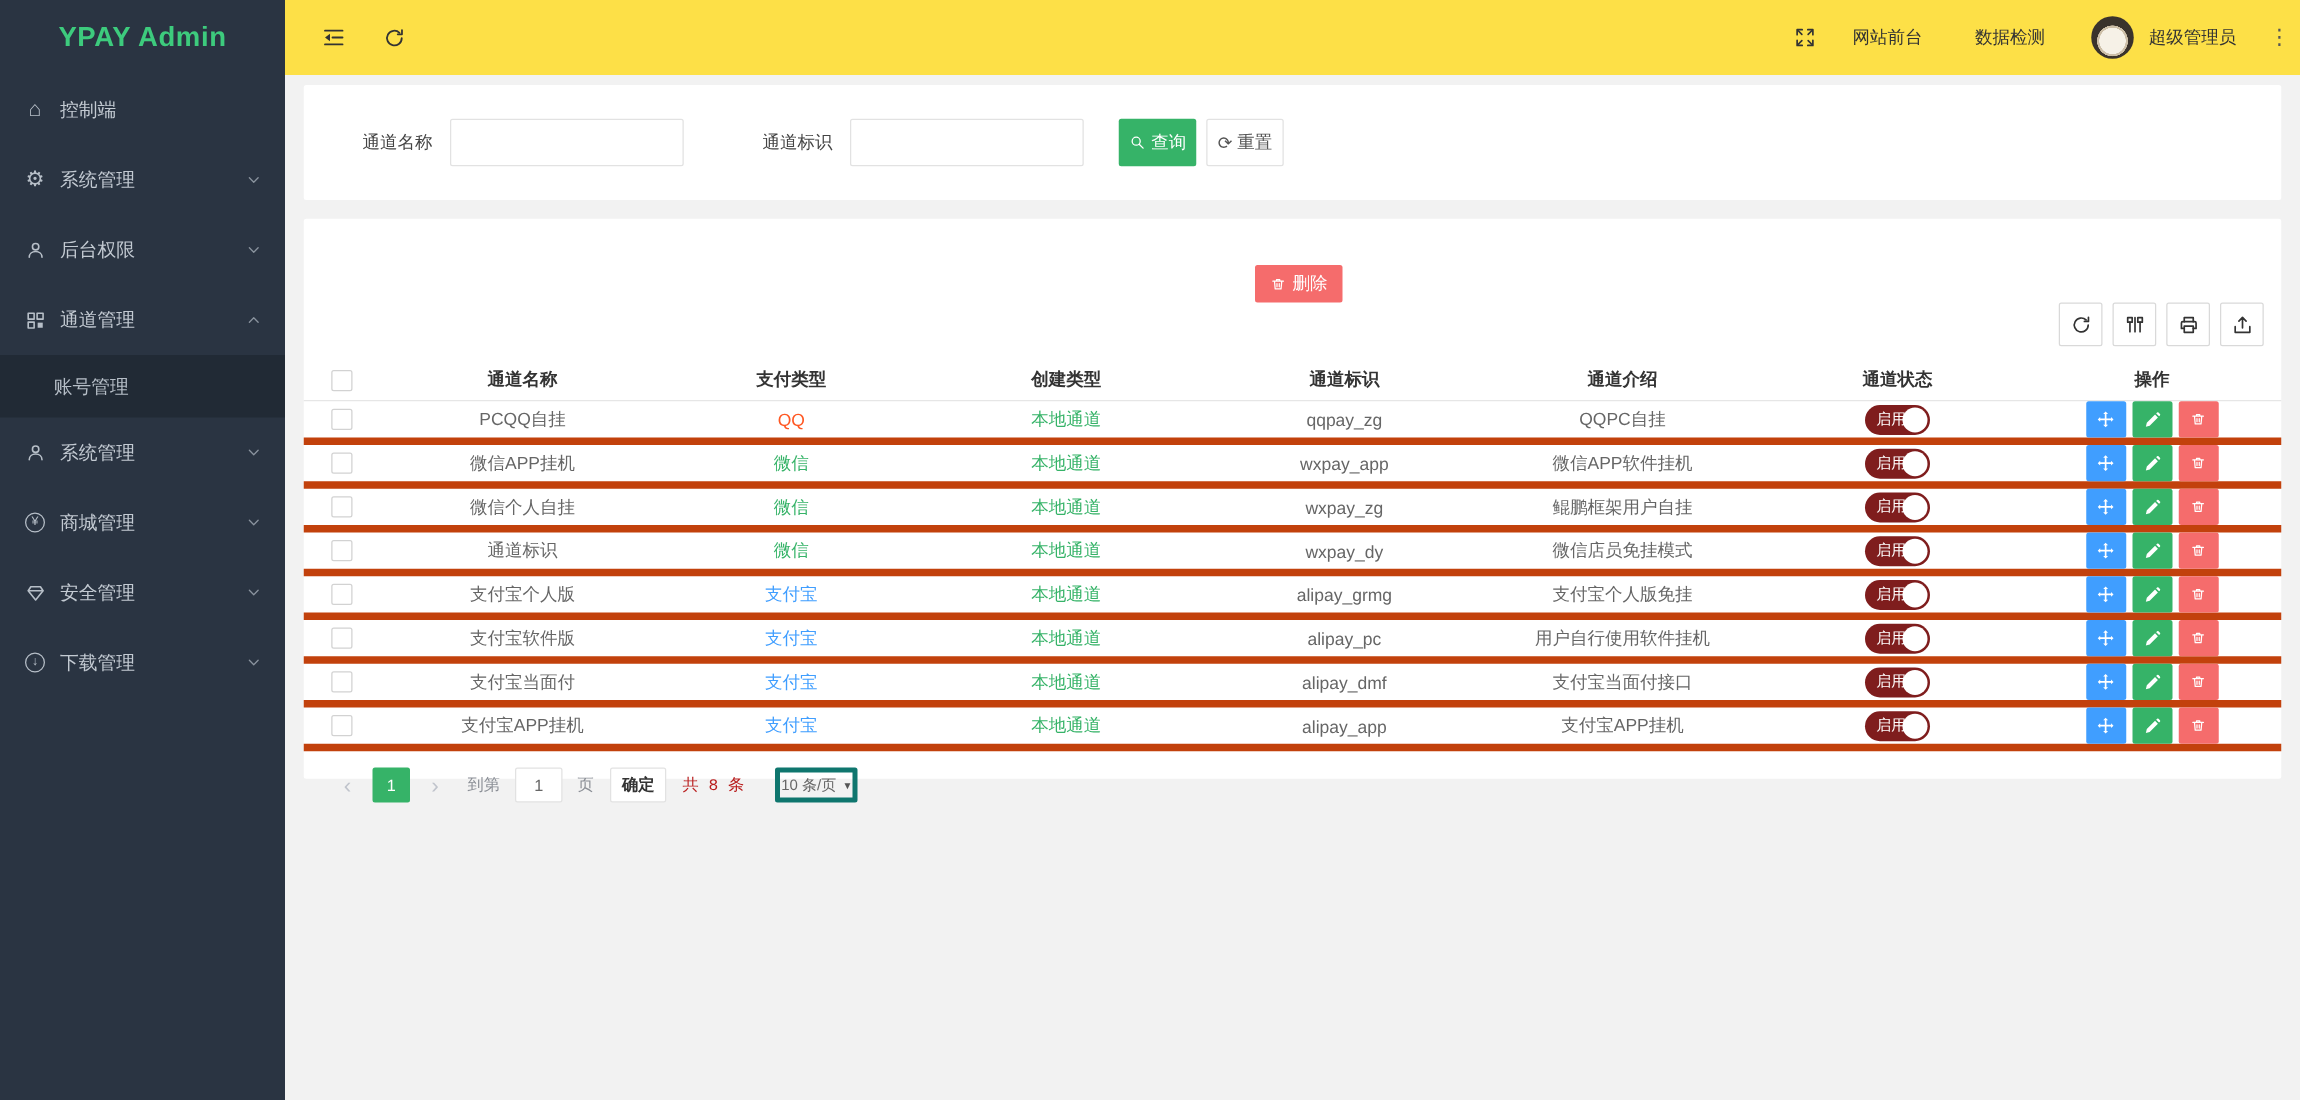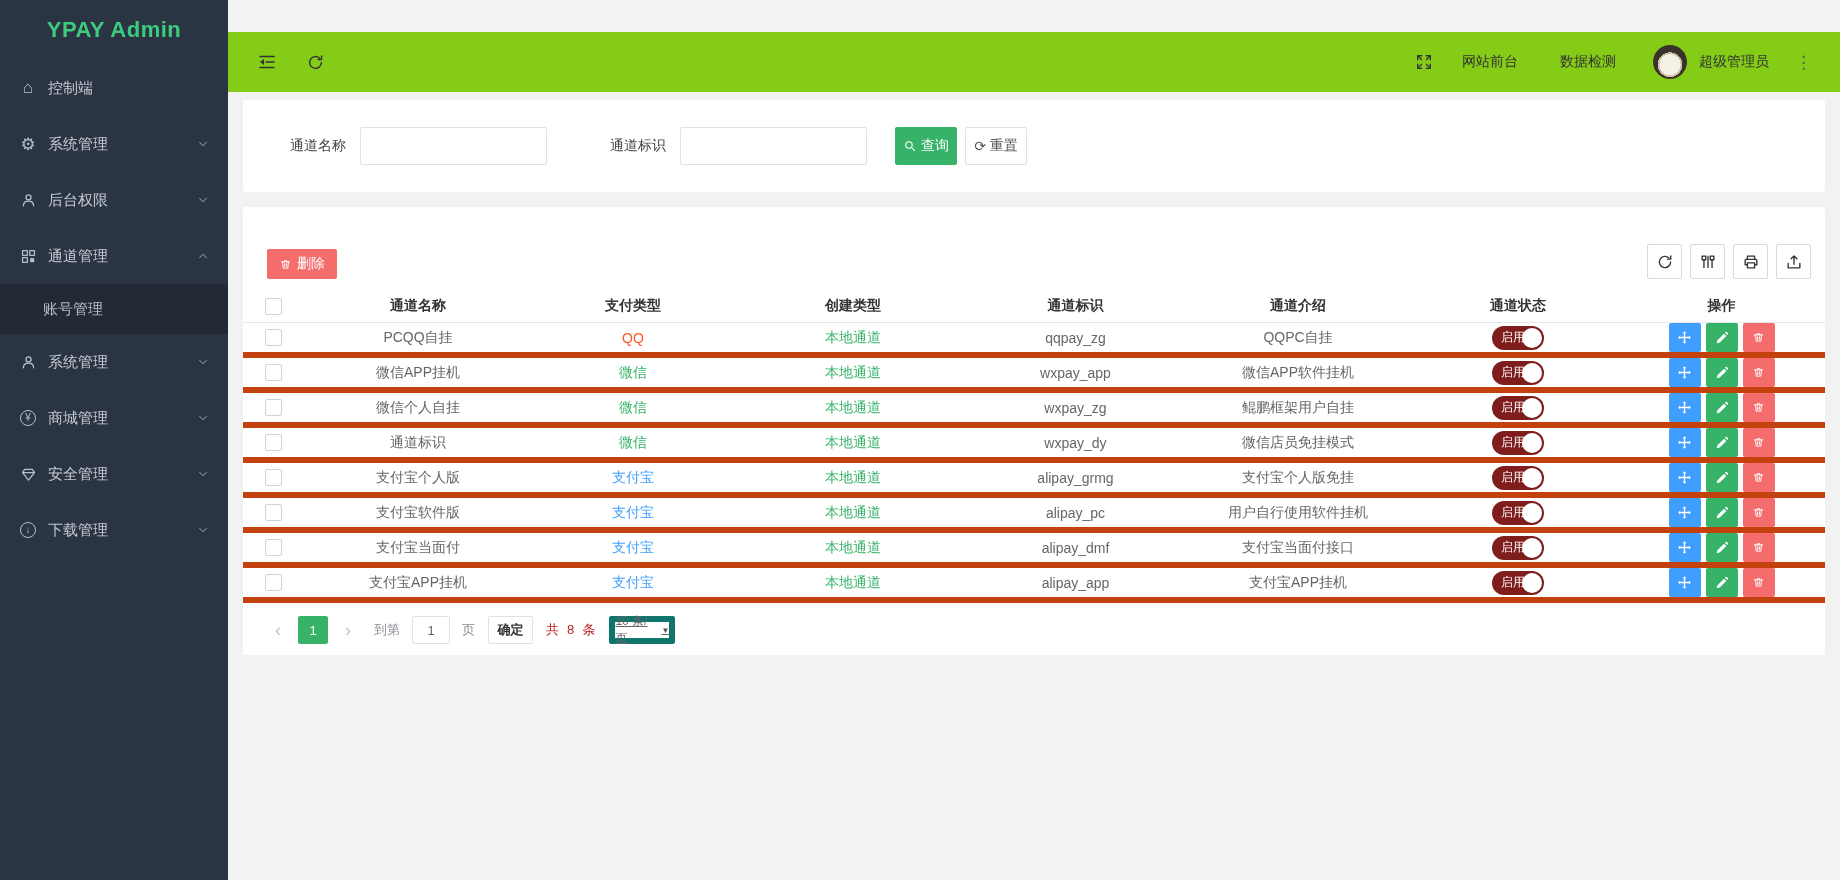--- a/index.html
+++ b/index.html
@@ -11,40 +11,40 @@
   .logo { height:60px; display:flex; align-items:center; justify-content:center; color:#3DCB7D; font-size:22px; font-weight:bold; letter-spacing:.5px; }
   .menu-item { height:56px; display:flex; align-items:center; padding:0 18px; color:#c3cad2; font-size:15px; cursor:pointer; }
   .mi-icon { width:20px; margin-right:10px; display:inline-flex; justify-content:center; align-items:center; font-size:17px; color:#b7bfc8; }
   .chev { margin-left:auto; color:#8a939e; display:inline-flex; }
   .circ { width:16px; height:16px; border:1.4px solid currentColor; border-radius:50%; display:inline-flex; align-items:center; justify-content:center; font-size:10px; line-height:1; }
   .submenu { background:#212A35; }
   .submenu-item { height:50px; display:flex; align-items:center; padding-left:43px; color:#b6bec7; font-size:15px; cursor:pointer; }
   .submenu-item.active { background:#38A860; color:#fff; }
   
   .main { flex:1; display:flex; flex-direction:column; }
-  .topbar { height:60px; background:#84cc16; display:flex; align-items:center; padding:0 28px 0 22px;margin-top:32px; }
+  .topbar { height:60px; background:#fde047; display:flex; align-items:center; padding:0 8px 0 22px; }
   .tb-icon { color:#333; display:inline-flex; align-items:center; justify-content:center; width:34px; height:34px; cursor:pointer; }
   .tb-right { margin-left:auto; display:flex; align-items:center; }
   .tb-link { margin:0 21px; cursor:pointer; color:#333; }
   .user-box { display:flex; align-items:center; margin-left:16px; cursor:pointer; }
   .avatar { width:34px; height:34px; border-radius:50%; margin-right:12px;
             background: radial-gradient(circle at 50% 58%, #f6f1e7 0 40%, #cdbfa8 41% 47%, #3a332c 48% 100%); }
   .kebab { margin-left:26px; font-size:17px; color:#555; cursor:pointer; }
   
   .card { background:#fff; margin:0 15px; border-radius:2px; }
   .search-card { margin-top:8px; height:92px; display:flex; align-items:center; padding-left:47px; }
   .f-label { color:#444; margin-right:14px; }
   .f-input { width:187px; height:38px; border:1px solid #e2e2e2; border-radius:2px; outline:none; padding:0 10px; font-size:14px; }
   .gap1 { width:63px; }
   .btn { height:38px; border-radius:2px; border:none; display:inline-flex; align-items:center; justify-content:center; font-size:14px; cursor:pointer; font-family:inherit; }
   .btn-green { background:#36B368; color:#fff; width:62px; margin-left:28px; gap:4px; }
   .btn-plain { background:#fff; border:1px solid #e2e2e2; color:#555; width:62px; margin-left:8px; gap:4px; }
   
   .table-card { margin-top:15px; height:448px; padding-top:37px; }
-  .tool-row { display:flex; align-items:flex-end; padding:0 14px 0 24px; margin-bottom:11px; }
+  .tool-row { display:flex; align-items:center; padding:0 14px 0 24px; margin-bottom:11px;flex-direction:column; }
   .btn-danger { background:#F56C6C; color:#fff; width:70px; height:30px; gap:5px; font-size:14px; }
   .tools { margin-left:auto; display:flex; gap:8px; }
   .tool-btn { width:35px; height:35px; border:1px solid #d9d9d9; border-radius:2px; background:#fff; display:inline-flex; align-items:center; justify-content:center; color:#333; cursor:pointer; }
   .thead { display:flex; align-items:center; height:33px; border-bottom:1px solid #e6e6e6; font-weight:bold; color:#333; }
   .trow { display:flex; align-items:center; height:35px; border-bottom:6px solid #c2410c; color:#666; }
   .cell { text-align:center; }
   .c0 { width:60px; display:flex; justify-content:center; }
   .c1 { width:230px; } .c2 { width:200px; } .c3 { width:240px; } .c4 { width:205px; }
   .c5 { width:240px; } .c6 { width:200px; display:flex; justify-content:center; }
   .c7 { flex:1; display:flex; justify-content:center; gap:5px; }
@@ -57,21 +57,21 @@
   .act-blue { background:#409EFF; } .act-green { background:#36B368; } .act-red { background:#F56C6C; }
   
   .pager { display:flex; align-items:center; margin:13px 0 0 27px; color:#666; font-size:13px; }
   .pg-arrow { color:#c0c4cc; font-size:18px; width:16px; text-align:center; cursor:pointer; }
   .pg-num { width:30px; height:28px; background:#36B368; color:#fff; border-radius:2px; display:flex; align-items:center; justify-content:center; margin:0 12px; cursor:pointer; }
   .pg-text { margin-left:18px; color:#8b8f96; }
   .pg-input { width:38px; height:28px; border:1px solid #e2e2e2; border-radius:2px; text-align:center; margin-left:12px; font-size:13px; color:#666; outline:none; }
   .pg-unit { margin-left:12px; color:#8b8f96; }
   .pg-ok { width:45px; height:28px; border:1px solid #e2e2e2; background:#fff; border-radius:2px; margin-left:13px; font-weight:bold; color:#333; font-size:13px; cursor:pointer; font-family:inherit; }
   .pg-total { margin-left:13px; color:#b91c1c;font-family:Liberation Mono, monospace; }
-  .pg-select { width:66px; height:28px; border:6px solid #0f766e; border-radius:2px; margin-left:14px; display:flex; align-items:center; justify-content:center; gap:5px; cursor:pointer; color:#666; font-size:12px;text-decoration:underline; }
+  .pg-select { width:66px; height:28px; border:4px solid #0f766e; border-radius:2px; margin-left:25px; display:flex; align-items:center; justify-content:center; gap:5px; cursor:pointer; color:#666; font-size:12px; }
   .caret { font-size:8px; color:#555; }
 </style>
 </head>
 <body>
 
 <div class="sidebar">
   <div class="logo">YPAY Admin</div>
 
   <div class="menu-item">
     <span class="mi-icon">⌂</span>

